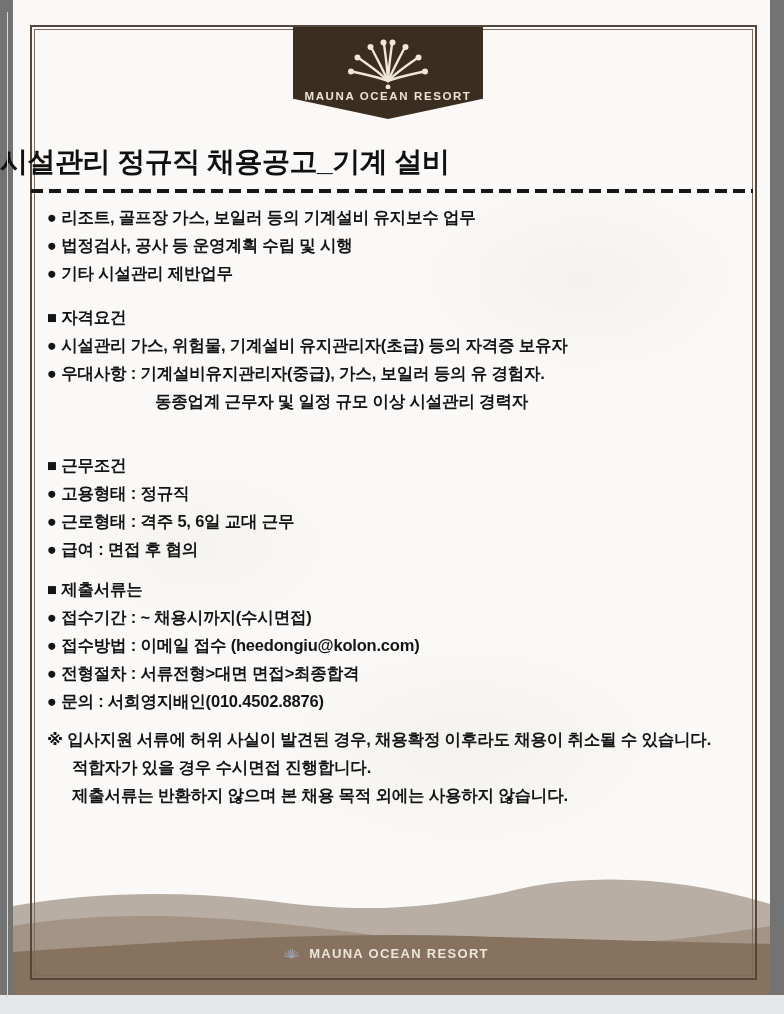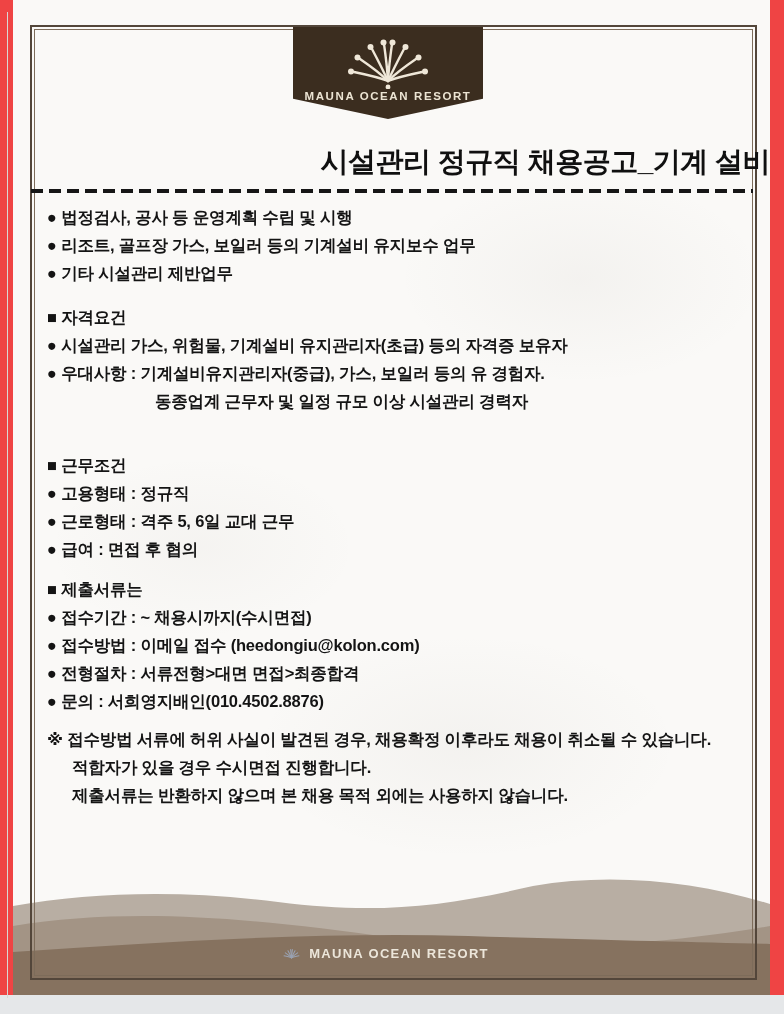--- a/index.html
+++ b/index.html
@@ -1,18 +1,18 @@
 <!DOCTYPE html>
 <html><head>
 <meta charset="utf-8">
 <style>
   html,body { margin:0; padding:0; background:#ffffff; }
   .canvas {
     position:relative; width:784px; height:1014px; overflow:hidden;
-    background:#ef4444;
+    background:#737373;
     font-family:"Liberation Sans","DejaVu Sans",sans-serif;
   }
   
   .paper {
     position:absolute; left:13px; top:0; width:757px; height:995px;
     background:#faf9f7; z-index:0;
     background-image:
       radial-gradient(ellipse 260px 150px at 75% 28%, rgba(120,110,95,0.05), transparent 70%),
       radial-gradient(ellipse 220px 130px at 25% 55%, rgba(120,110,95,0.04), transparent 70%),
       radial-gradient(ellipse 300px 160px at 60% 75%, rgba(120,110,95,0.05), transparent 70%);
@@ -37,21 +37,21 @@
     clip-path:polygon(0 0,100% 0,100% 78%,50% 100%,0 78%);
     display:flex; flex-direction:column; align-items:center;
   }
   .banner .fan { margin-top:12px; }
   .banner-text {
     color:#ece4d3; font-size:11.5px; font-weight:bold; letter-spacing:1.6px;
     margin-top:1px; white-space:nowrap;
   }
 
   .title {
-    position:absolute; left:0; right:14px; top:143px; text-align:right;
+    position:absolute; left:0; right:14px; top:143px; text-align:left;
     font-size:28px; font-weight:bold; color:#101010; z-index:2; letter-spacing:-0.5px;
   }
   .divider {
     position:absolute; left:31px; top:189px; width:722px; height:4px; z-index:2;
     background:repeating-linear-gradient(90deg,#161616 0 12px,transparent 12px 18px);
   }
 
   .content {
     position:absolute; left:47px; top:203px; width:710px; z-index:2;
     color:#141414; font-weight:bold; font-size:16.5px; letter-spacing:-0.2px;
@@ -114,22 +114,22 @@
       </g>
     </svg>
     <div class="banner-text">MAUNA OCEAN RESORT</div>
   </div>
 
   <div class="title">시설관리 정규직 채용공고_기계 설비</div>
   <div class="divider"></div>
 
   <div class="content">
 
+    <div class="row">● 리조트, 골프장 가스, 보일러 등의 기계설비 유지보수 업무</div>
     <div class="row">● 법정검사, 공사 등 운영계획 수립 및 시행</div>
-    <div class="row">● 리조트, 골프장 가스, 보일러 등의 기계설비 유지보수 업무</div>
     <div class="row">● 기타 시설관리 제반업무</div>
 
     <div class="gap-a"></div>
 
     <div class="row">■ 자격요건</div>
     <div class="row">● 시설관리 가스, 위험물, 기계설비 유지관리자(초급) 등의 자격증 보유자</div>
     <div class="row">● 우대사항 : 기계설비유지관리자(중급), 가스, 보일러 등의 유 경험자.</div>
     <div class="row indent-cont">동종업계 근무자 및 일정 규모 이상 시설관리 경력자</div>
 
     <div class="gap-b"></div>
@@ -142,21 +142,21 @@
     <div class="gap-c"></div>
 
     <div class="row">■ 제출서류는</div>
     <div class="row">● 접수기간 : ~ 채용시까지(수시면접)</div>
     <div class="row">● 접수방법 : 이메일 접수 (heedongiu@kolon.com)</div>
     <div class="row">● 전형절차 : 서류전형&gt;대면 면접&gt;최종합격</div>
     <div class="row">● 문의 : 서희영지배인(010.4502.8876)</div>
 
     <div class="gap-d"></div>
 
-    <div class="row">※ 접수방법 서류에 허위 사실이 발견된 경우, 채용확정 이후라도 채용이 취소될 수 있습니다.</div>
+    <div class="row">※ 입사지원 서류에 허위 사실이 발견된 경우, 채용확정 이후라도 채용이 취소될 수 있습니다.</div>
     <div class="row indent-note">적합자가 있을 경우 수시면접 진행합니다.</div>
     <div class="row indent-note">제출서류는 반환하지 않으며 본 채용 목적 외에는 사용하지 않습니다.</div>
   </div>
 
   <div class="footer-brand">
     <svg width="21" height="12" viewBox="0 0 96 50">
       <g stroke="#9aa2b2" stroke-width="5" fill="none" stroke-linecap="round">
         <path d="M48,42 Q38,38 14,33"></path>
         <path d="M48,42 Q39,33 20,20"></path>
         <path d="M48,42 Q42,29 32,10"></path>

